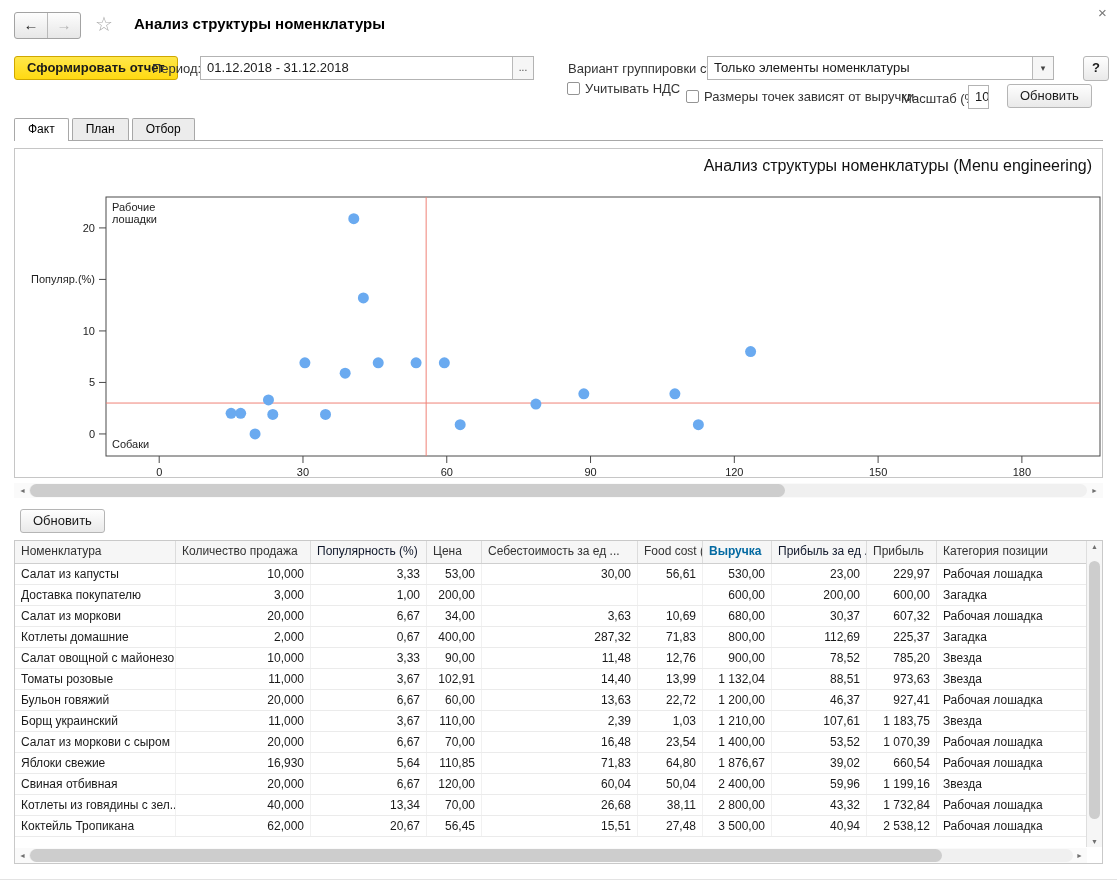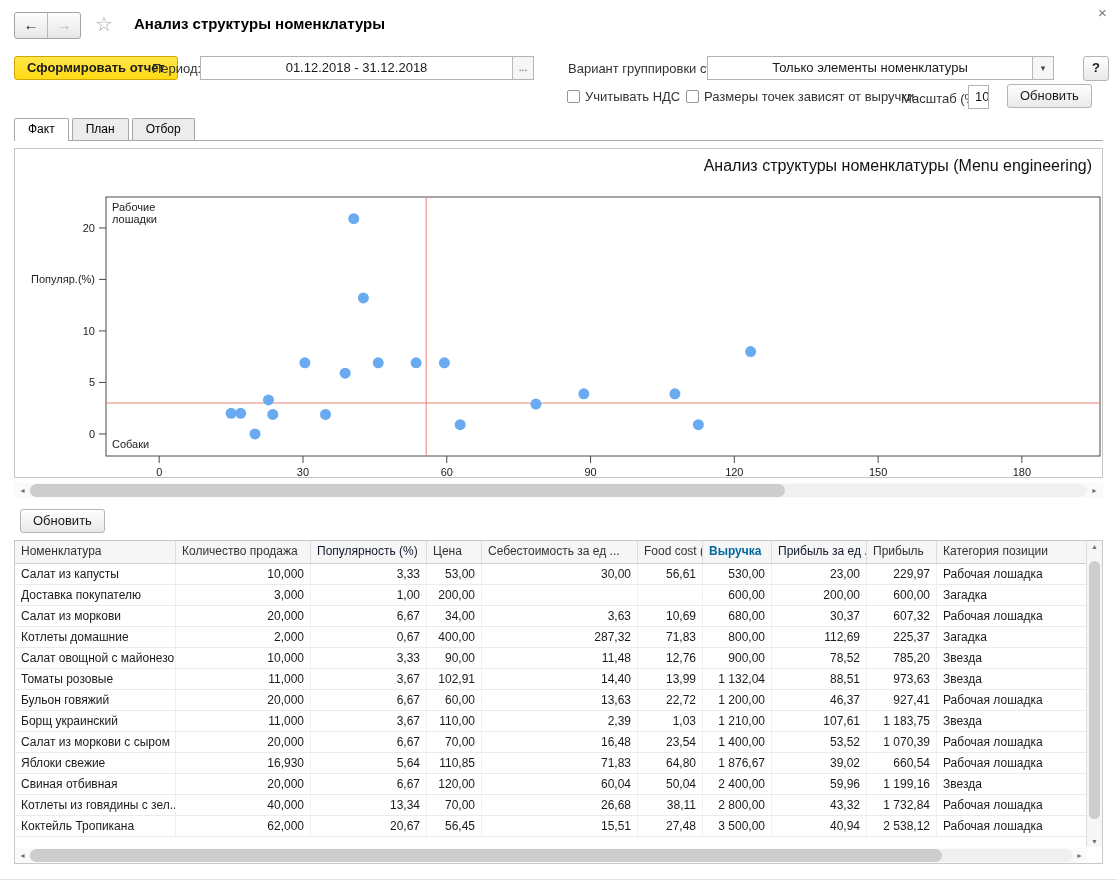--- a/index.html
+++ b/index.html
@@ -14,21 +14,21 @@
   .navbtn.back{color:#222;border-right:1px solid #b9b9b9;}
   .navbtn.fwd{color:#b4b4b4;}
   .star{left:95px;top:14px;font-size:20px;color:#a9a9a9;line-height:20px;}
   .page-title{left:134px;top:15px;font-size:15px;font-weight:700;color:#000;}
   .win-close{left:1098px;top:5px;font-size:15px;color:#777;line-height:15px;}
   
   .btn{display:inline-block;box-sizing:border-box;border:1px solid #b5b5b5;border-radius:3px;background:linear-gradient(#fefefe,#e9e9e9);font-size:13px;line-height:22px;padding:0 12px;height:24px;color:#1a1a1a;white-space:nowrap;}
   .btn-yellow{left:14px;top:56px;background:linear-gradient(#ffe74a,#ffd912);border-color:#cfa700;font-weight:700;}
   .lbl{font-size:13px;color:#333;white-space:nowrap;}
   .field{box-sizing:border-box;height:24px;border:1px solid #b3b3b3;background:#fff;display:flex;align-items:stretch;}
-  .field .val{flex:1;font-size:13px;line-height:22px;padding:0 6px;white-space:nowrap;overflow:hidden;text-align:center;}
+  .field .val{flex:1;font-size:13px;line-height:22px;padding:0 6px;white-space:nowrap;overflow:hidden;}
   .field .fbtn{width:20px;border-left:1px solid #b9b9b9;background:#f6f6f6;text-align:center;font-size:10px;line-height:22px;color:#444;}
   .chk{display:flex;align-items:center;gap:5px;font-size:13px;color:#333;}
   .chk .box{width:13px;height:13px;box-sizing:border-box;border:1px solid #949494;border-radius:2px;background:#fff;}
   .help-btn{left:1083px;top:56px;width:26px;height:25px;padding:0;text-align:center;font-weight:700;}
   
   .tabstrip{left:14px;top:118px;width:1089px;height:22px;border-bottom:1px solid #a8a8a8;display:flex;align-items:flex-end;}
   .tab{box-sizing:border-box;height:22px;line-height:20px;padding:0 13px;border:1px solid #a8a8a8;border-bottom:none;background:#ececec;margin-right:3px;font-size:12px;color:#000000;border-radius:2px 2px 0 0;}
   .tab.active{background:#fff;height:23px;margin-bottom:-1px;}
   
   .chart-panel{left:14px;top:148px;width:1089px;height:330px;border:1px solid #c6c6c6;box-sizing:border-box;background:#fff;text-decoration:underline;}
@@ -76,21 +76,21 @@
   <div class="val">01.12.2018 - 31.12.2018</div>
   <div class="fbtn">...</div>
 </div>
 <div class="abs lbl" style="left:568px;top:61px;">Вариант группировки строк:</div>
 <div class="abs field" style="left:707px;top:56px;width:347px;">
   <div class="val">Только элементы номенклатуры</div>
   <div class="fbtn" style="font-size:9px;">▾</div>
 </div>
 <div class="abs btn help-btn">?</div>
 
-<div class="abs chk" style="left:567px;top:89px;">
+<div class="abs chk" style="left:567px;top:81px;">
   <span class="box"></span>
   <span>Учитывать НДС</span>
 </div>
 <div class="abs chk" style="left:686px;top:89px;">
   <span class="box"></span>
   <span>Размеры точек зависят от выручки</span>
 </div>
 <div class="abs lbl" style="left:901px;top:91px;">Масштаб (%):</div>
 <div class="abs field" style="left:968px;top:85px;width:21px;">
   <div class="val" style="text-align:right;">100</div>

